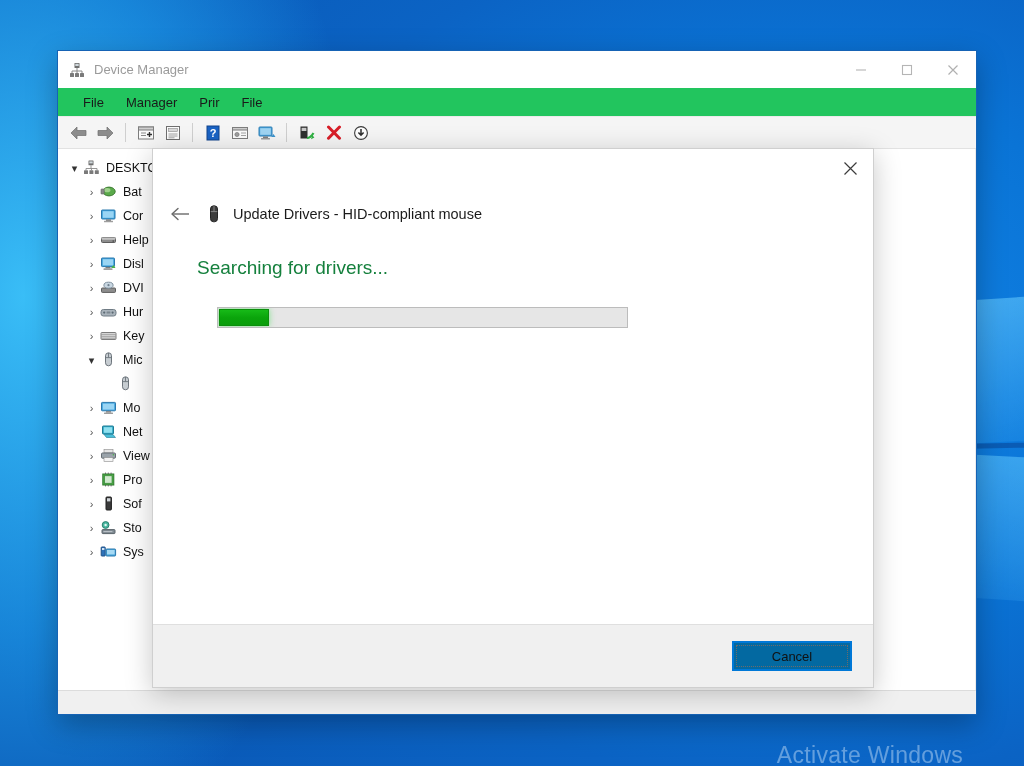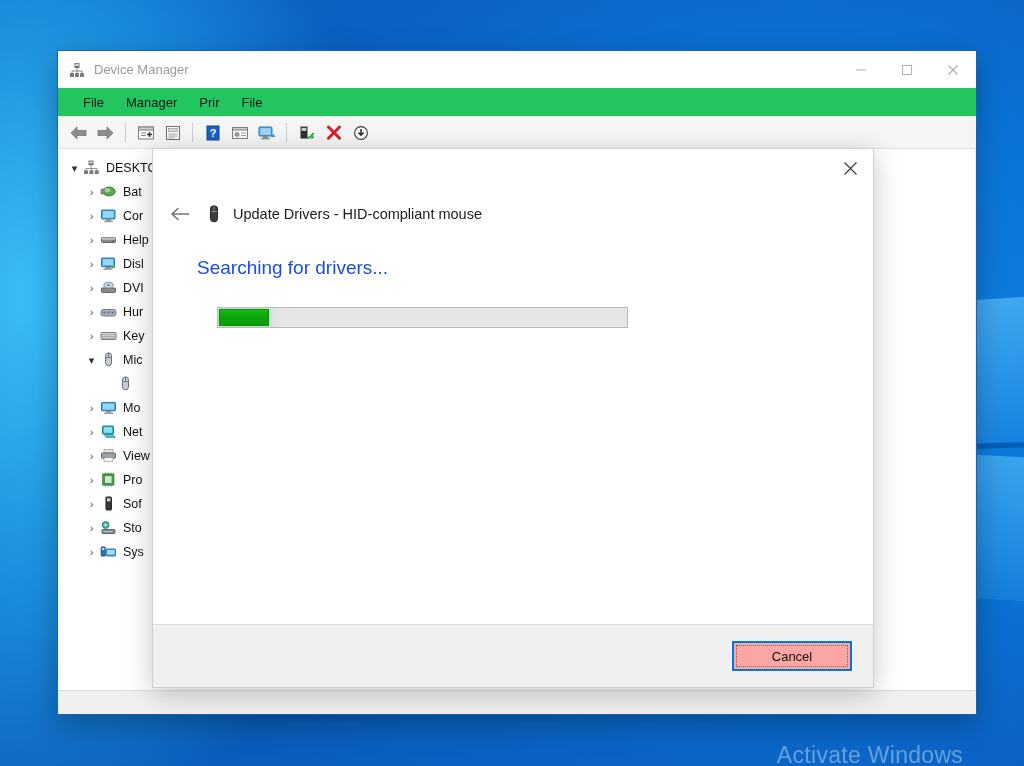--- a/index.html
+++ b/index.html
@@ -174,21 +174,21 @@
     width: 30px; height: 30px; display: flex;
     align-items: center; justify-content: center; color: #6a6a6a;
   }
   #dlgDevIcon { width: 16px; height: 18px; margin-left: 12px; position: relative; }
   #dlgTitle {
     margin-left: 10px; font-size: 14.5px; color: #1b1b1b;
     font-family: "Liberation Sans", sans-serif;
   }
   #dlgContent { flex: 1 1 auto; padding: 22px 44px 0 44px; }
   #dlgHeading {
-    font-size: 19px; color: #1d4ed8; font-weight: normal;
+    font-size: 19px; color: #15803d; font-weight: normal;
     font-family: "Liberation Sans", sans-serif;
     margin: 0 0 28px 0;
   }
   #progressWrap {
     margin-left: 20px;
     width: 411px; height: 21px;
     background: #e6e6e6;
     border: 1px solid #bcbcbc;
     box-sizing: border-box;
     position: relative;
@@ -203,21 +203,21 @@
     box-shadow: 0 0 6px rgba(40,220,60,.55);
   }
   #dlgFooter {
     height: 62px; background: #f0f0f0;
     border-top: 1px solid #dfdfdf;
     display: flex; align-items: center; justify-content: flex-end;
     padding-right: 22px; flex: 0 0 auto;
   }
   #cancelBtn {
     min-width: 88px; height: 26px;
-    background: #fca5a5;
+    background: #0369a1;
     border: 1px solid #0078d7;
     outline: 1px solid #0078d7;
     font-size: 13px; color: #111;
     font-family: "Liberation Sans", sans-serif;
     display: flex; align-items: center; justify-content: center;
     position: relative;
     padding: 0 14px;
   }
   #cancelBtn::before {
     content: ""; position: absolute; inset: 2px;

